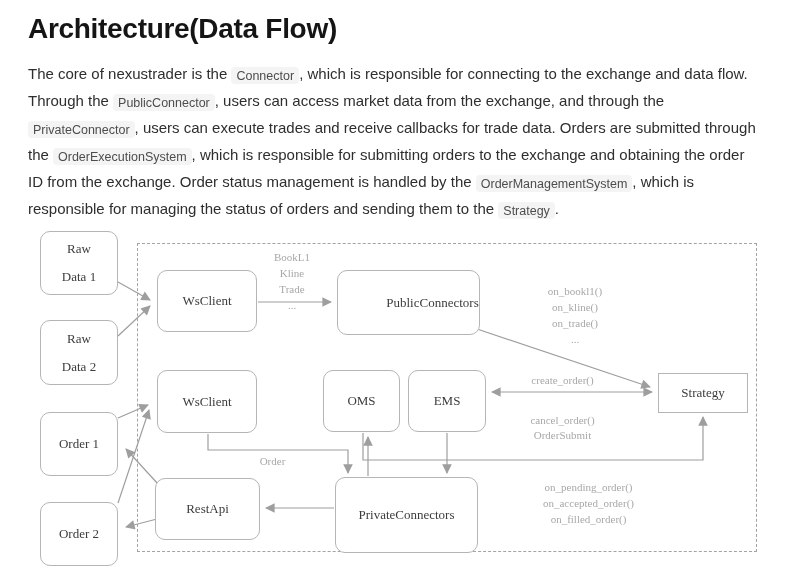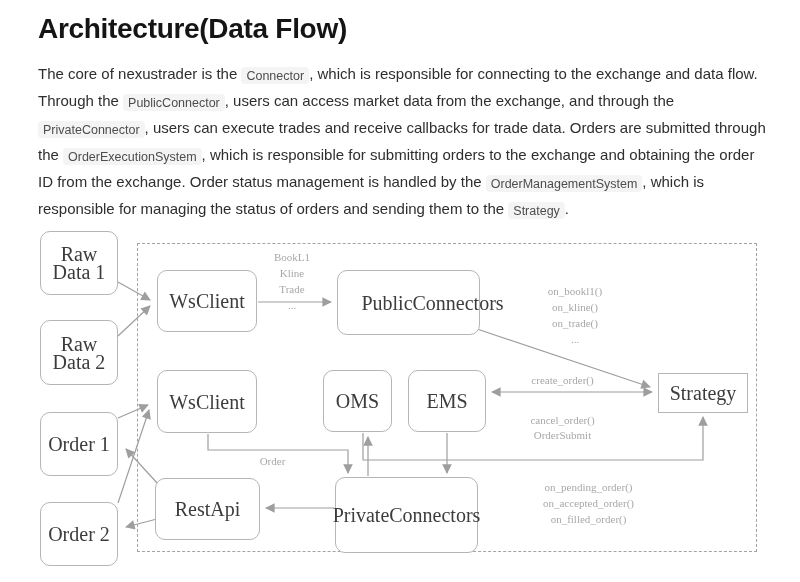--- a/index.html
+++ b/index.html
@@ -3,21 +3,21 @@
 <meta charset="utf-8">
 <style>
   * { box-sizing: border-box; }
   html, body { margin: 0; padding: 0; }
   body {
     width: 800px; height: 582px; background: #ffffff; overflow: hidden;
     font-family: "Liberation Sans", sans-serif;
   }
   .page { position: relative; width: 800px; height: 582px; background: #fff; }
 
-  .content { padding: 13px 38px 0 38px; }
+  .content { padding: 13px 38px 0 28px; }
   h1.page-title {
     margin: 0 0 16px 0;
     font-size: 28px; font-weight: 700; color: #151515; letter-spacing: -0.3px;
     font-family: "Liberation Sans", sans-serif;
   }
   p.body-text {
     margin: 0; width: 730px;
     font-size: 15px; line-height: 25px; color: #2e2e2e;
   }
   .code-chip {
@@ -32,37 +32,37 @@
   .boundary {
     position: absolute; left: 137px; top: 18px; width: 620px; height: 309px;
     border: 1px dashed #a3a3a3;
   }
   svg.edges { position: absolute; left: 0; top: 0; }
   .node {
     position: absolute; background: #fff;
     border: 1.4px solid #b5b5b5; border-radius: 10px;
     display: flex; align-items: center; justify-content: center; text-align: center;
     font-family: "Liberation Serif", "DejaVu Serif", serif;
-    font-size: 20px; color: #3c3c3c; line-height: 18px; white-space: pre-line;
+    font-size: 13px; color: #3c3c3c; line-height: 28px; white-space: pre-line;
   }
   .node.sharp { border-radius: 0; border-width: 1px; }
   .elabel {
     position: absolute; text-align: center;
     font-family: Liberation Serif, serif;
     font-size: 11px; color: #a8a8a8; line-height: 16px; white-space: pre-line;
   }
   
   .n-raw1  { left: 40px;  top: 6px;   width: 78px;  height: 64px; }
   .n-raw2  { left: 40px;  top: 95px;  width: 78px;  height: 65px; }
   .n-ord1  { left: 40px;  top: 187px; width: 78px;  height: 64px; }
   .n-ord2  { left: 40px;  top: 277px; width: 78px;  height: 64px; }
   .n-ws1   { left: 157px; top: 45px;  width: 100px; height: 62px; }
   .n-pub   { left: 337px; top: 45px;  width: 143px; height: 65px; padding-left: 48px; }
   .n-ws2   { left: 157px; top: 145px; width: 100px; height: 63px; }
-  .n-oms   { left: 323px; top: 145px; width: 69px;  height: 62px; }
+  .n-oms   { left: 323px; top: 145px; width: 77px;  height: 62px; }
   .n-ems   { left: 408px; top: 145px; width: 78px;  height: 62px; }
   .n-strat { left: 658px; top: 148px; width: 90px;  height: 40px; }
   .n-rest  { left: 155px; top: 253px; width: 105px; height: 62px; }
   .n-priv  { left: 335px; top: 252px; width: 143px; height: 76px; }
   
   .l-feed   { left: 242px; top: 24px;  width: 100px; }
   .l-mktcb  { left: 510px; top: 58px;  width: 130px; }
   .l-cmdtop { left: 500px; top: 147px; width: 125px; }
   .l-cmdbot { left: 500px; top: 169px; width: 125px; line-height: 15px; margin-top: 19px; }
   .l-order  { left: 240px; top: 228px; width: 65px; }

